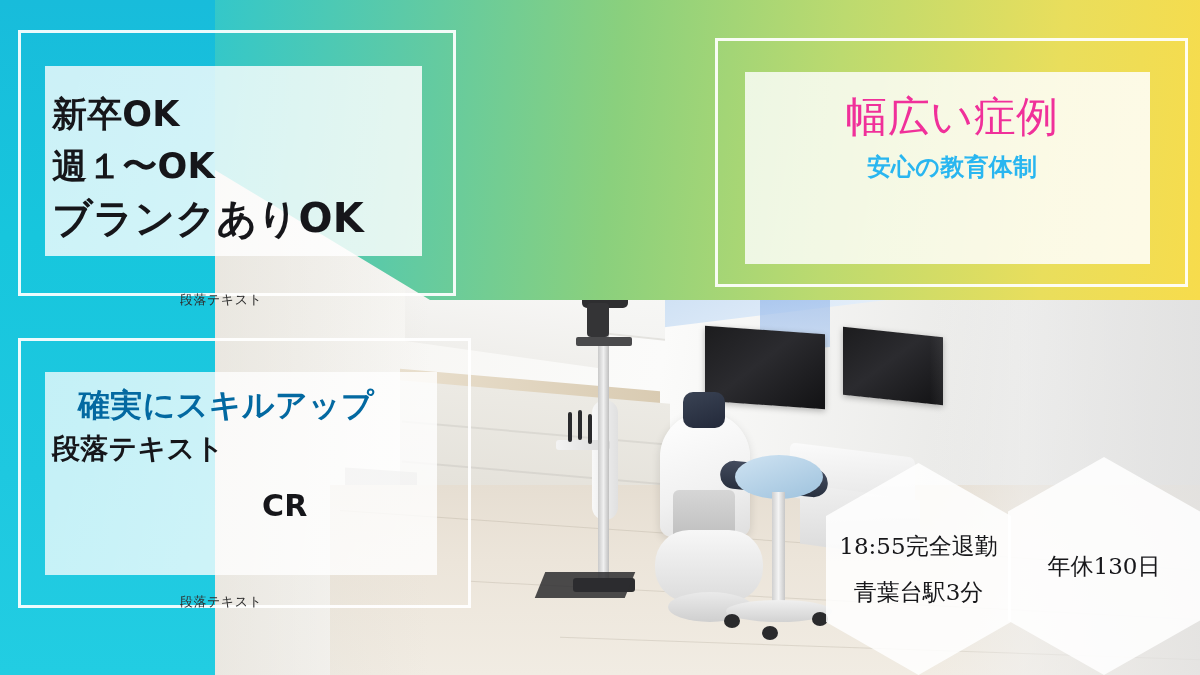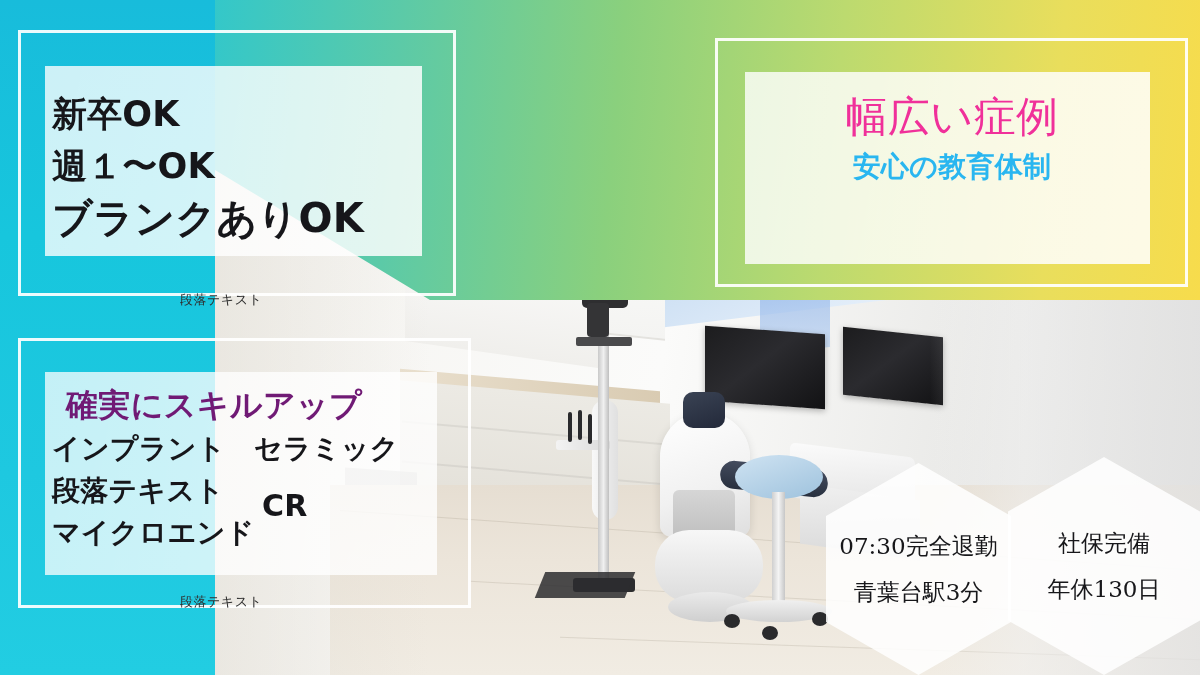--- a/index.html
+++ b/index.html
@@ -137,25 +137,25 @@
   .jp{font-family:"DejaVu Sans","Liberation Sans",sans-serif;font-weight:bold;
     color:#111111;letter-spacing:.01em;}
 
   .tl-lines{position:absolute;left:52px;top:88px;width:420px;}
   .tl-lines div{font-size:35px;line-height:52px;font-weight:bold;color:#16161a;white-space:nowrap;}
   .tl-lines div.l3{font-size:40px;}
 
   .tr-block{position:absolute;left:752px;top:88px;width:400px;text-align:center;}
   .tr-1{font-size:29px;font-weight:bold;color:#141418;line-height:42px;white-space:nowrap;}
   .tr-2{font-size:42px;font-weight:normal;color:#f0309a;line-height:58px;white-space:nowrap;}
-  .tr-3{font-size:28px;font-weight:bold;color:#29b6f0;line-height:42px;white-space:nowrap;}
+  .tr-3{font-size:24px;font-weight:bold;color:#29b6f0;line-height:42px;white-space:nowrap;}
 
   .bl-block{position:absolute;left:52px;top:382px;width:400px;}
-  .bl-head{font-size:32px;font-weight:bold;color:#701a75;line-height:46px;
-    margin-left:14px;white-space:nowrap;}
+  .bl-head{font-size:32px;font-weight:bold;color:#0369a1;line-height:46px;
+    margin-left:26px;white-space:nowrap;}
   .bl-row{font-size:28px;font-weight:bold;color:#16161a;line-height:42px;white-space:nowrap;}
   .bl-cr{position:absolute;left:262px;top:488px;font-size:30px;font-weight:bold;color:#16161a;}
 
   .para{position:absolute;font-size:13px;color:#2f2f2f;font-weight:normal;letter-spacing:.04em;
     font-family:"DejaVu Sans","Liberation Sans",sans-serif;}
   .para-1{left:180px;top:291px;}
   .para-2{left:180px;top:593px;}
   .hex{position:absolute;background:rgba(255,255,255,.86);
     clip-path:polygon(50% 0%,100% 25%,100% 75%,50% 100%,0% 75%,0% 25%);
     display:flex;flex-direction:column;align-items:center;justify-content:center;}
@@ -258,29 +258,26 @@
   </div>
   <div class="para para-1">段落テキスト</div>
 
   <div class="tr-block">
     <div class="tr-2 jp">幅広い症例</div>
     <div class="tr-3 jp">安心の教育体制</div>
   </div>
 
   <div class="bl-block">
     <div class="bl-head jp">確実にスキルアップ</div>
-    <div class="bl-row jp">インプラント　セラミック</div>
     <div class="bl-row jp">段落テキスト</div>
-    <div class="bl-row jp">マイクロエンド</div>
   </div>
   <div class="bl-cr jp">CR</div>
   <div class="para para-2">段落テキスト</div>
 
   <div class="hex hex-1">
-    <span>07:30完全退勤</span>
+    <span>18:55完全退勤</span>
     <span>青葉台駅3分</span>
   </div>
   <div class="hex hex-2">
-    <span>社保完備</span>
     <span>年休130日</span>
   </div>
 
 </div>
 
 </body></html>

